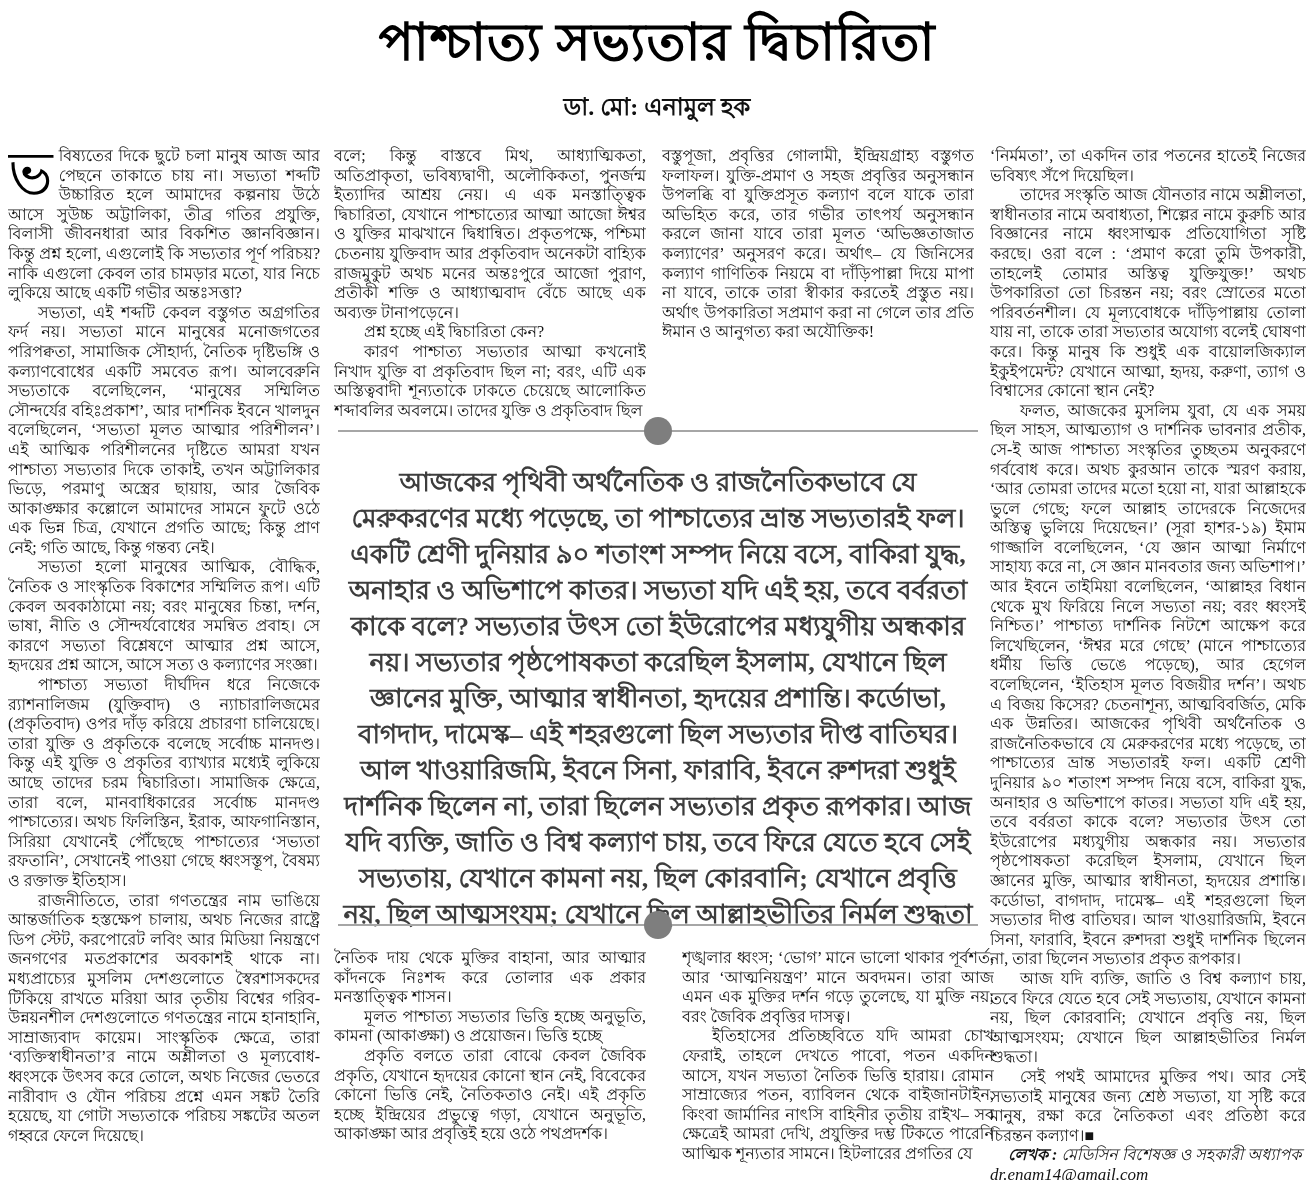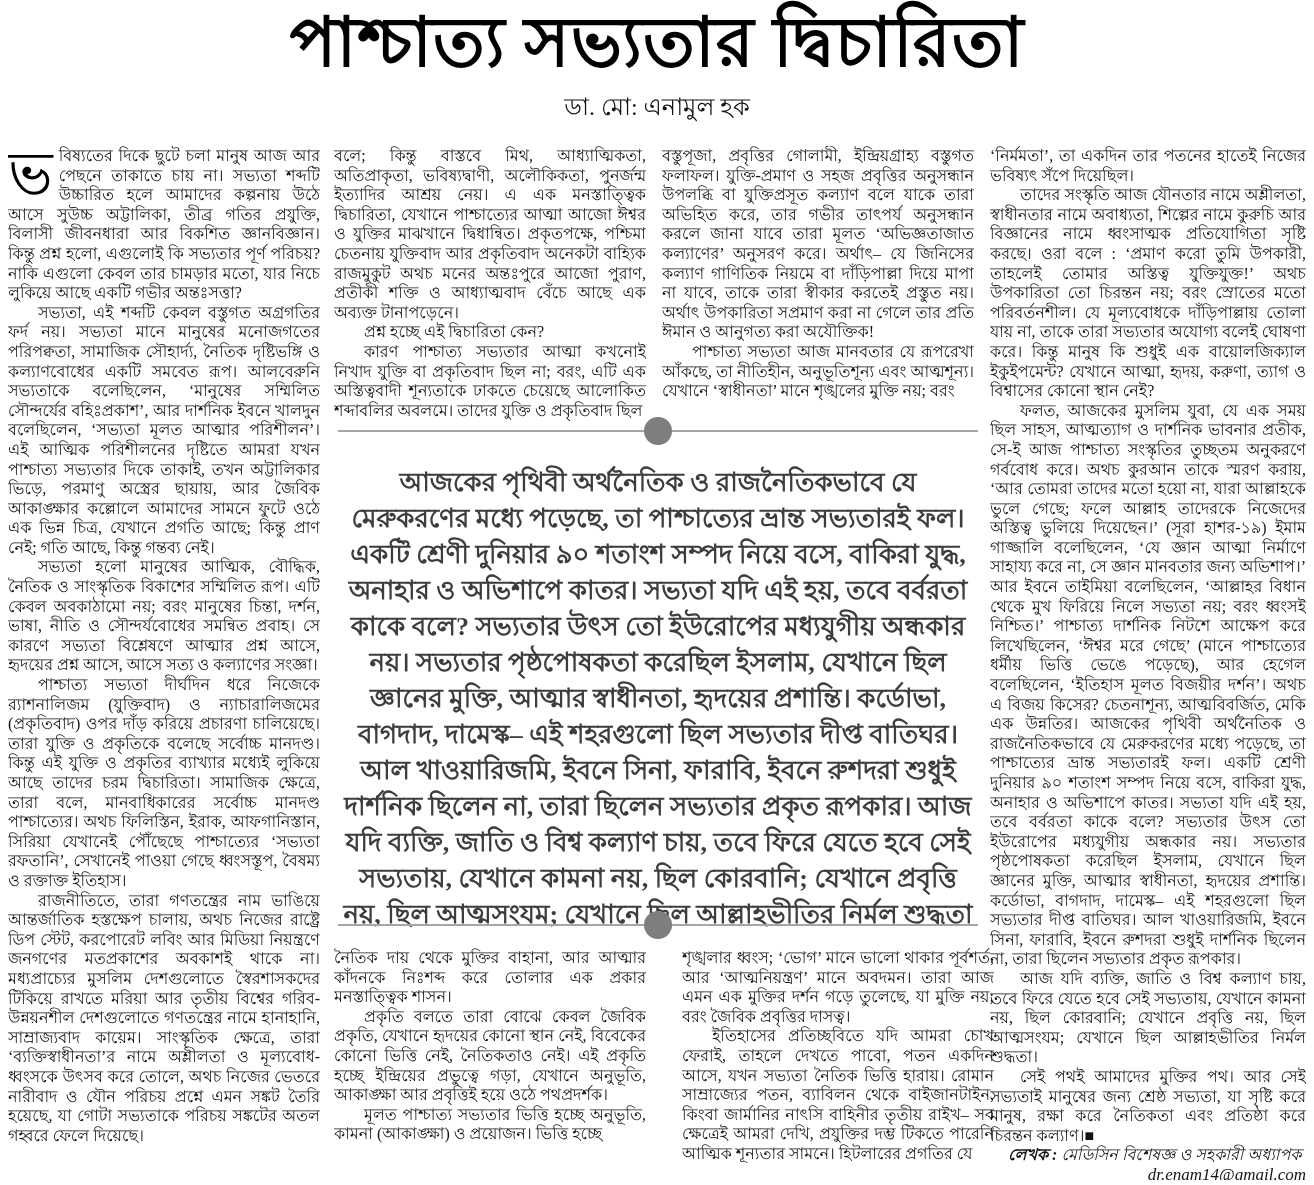--- a/index.html
+++ b/index.html
@@ -8,25 +8,25 @@
     width:1314px;height:1185px;
     background:#ffffff;
     color:#141414;
     font-family:"Liberation Serif", serif;
     overflow:hidden;
   }
   .masthead{
     position:absolute;left:0;top:6px;width:1314px;text-align:center;
   }
   .title{
-    font-size:69px;line-height:74px;font-weight:700;color:#000;
+    font-size:52px;line-height:74px;font-weight:700;color:#000;
     letter-spacing:1px;margin:0;
   }
   .byline{
-    margin-top:8px;font-size:24px;font-weight:400;color:#111;
+    margin-top:8px;font-size:24px;font-weight:700;color:#111;
   }
   .col{
     position:absolute;
     font-size:16px;line-height:19.6px;
     text-align:justify;
     overflow:hidden;
   }
   .col p{margin:0;text-indent:30px;}
   .col p.cont{text-indent:0;}
   .dropcap{
@@ -55,21 +55,21 @@
     font-size:26px;line-height:36px;font-weight:700;
     color:#3d3d3d;text-align:center;
   }
   .footer-author{
     margin-top:6px;
     font-style:italic;
     text-indent:18px !important;
   }
   .footer-author .lbl{font-weight:700;}
   .footer-email{
-    text-align:right;font-style:italic;text-indent:0 !important;
+    font-style:italic;text-indent:0 !important;
     font-size:17px;
   }
 </style>
 </head>
 <body>
 
 <div class="page">
 
   <div class="masthead">
     <h1 class="title">পাশ্চাত্য সভ্যতার দ্বিচারিতা</h1>
@@ -85,39 +85,38 @@
   </div>
 
   <div class="col" style="left:334px;top:146px;width:312px;height:276px;">
     <p class="cont">বলে; কিন্তু বাস্তবে মিথ, আধ্যাত্মিকতা, অতিপ্রাকৃতা, ভবিষ্যদ্বাণী, অলৌকিকতা, পুনর্জন্ম ইত্যাদির আশ্রয় নেয়। এ এক মনস্তাত্ত্বিক দ্বিচারিতা, যেখানে পাশ্চাত্যের আত্মা আজো ঈশ্বর ও যুক্তির মাঝখানে দ্বিধান্বিত। প্রকৃতপক্ষে, পশ্চিমা চেতনায় যুক্তিবাদ আর প্রকৃতিবাদ অনেকটা বাহ্যিক রাজমুকুট অথচ মনের অন্তঃপুরে আজো পুরাণ, প্রতীকী শক্তি ও আধ্যাত্মবাদ বেঁচে আছে এক অব্যক্ত টানাপড়েনে।</p>
     <p>প্রশ্ন হচ্ছে এই দ্বিচারিতা কেন?</p>
     <p>কারণ পাশ্চাত্য সভ্যতার আত্মা কখনোই নিখাদ যুক্তি বা প্রকৃতিবাদ ছিল না; বরং, এটি এক অস্তিত্ববাদী শূন্যতাকে ঢাকতে চেয়েছে আলোকিত শব্দাবলির অবলমে। তাদের যুক্তি ও প্রকৃতিবাদ ছিল</p>
   </div>
 
   <div class="col" style="left:662px;top:146px;width:312px;height:276px;">
     <p class="cont">বস্তুপূজা, প্রবৃত্তির গোলামী, ইন্দ্রিয়গ্রাহ্য বস্তুগত ফলাফল। যুক্তি-প্রমাণ ও সহজ প্রবৃত্তির অনুসন্ধান উপলব্ধি বা যুক্তিপ্রসূত কল্যাণ বলে যাকে তারা অভিহিত করে, তার গভীর তাৎপর্য অনুসন্ধান করলে জানা যাবে তারা মূলত ‘অভিজ্ঞতাজাত কল্যাণের’ অনুসরণ করে। অর্থাৎ– যে জিনিসের কল্যাণ গাণিতিক নিয়মে বা দাঁড়িপাল্লা দিয়ে মাপা না যাবে, তাকে তারা স্বীকার করতেই প্রস্তুত নয়। অর্থাৎ উপকারিতা সপ্রমাণ করা না গেলে তার প্রতি ঈমান ও আনুগত্য করা অযৌক্তিক!</p>
-    <p>পাশ্চাত্য সভ্যতা আজ মানবতার যে রূপরেখা আঁকছে, তা নীতিহীন, অনুভূতিশূন্য এবং আত্মশূন্য। যেখানে ‘স্বাধীনতা’ মানে শৃঙ্খলের মুক্তি নয়; বরং</p>
   </div>
 
   <div class="pullquote-box">
     <div class="pq-sep top">
       <div class="line"></div>
       <div class="dot"></div>
     </div>
     <div class="pq-text">আজকের পৃথিবী অর্থনৈতিক ও রাজনৈতিকভাবে যে মেরুকরণের মধ্যে পড়েছে, তা পাশ্চাত্যের ভ্রান্ত সভ্যতারই ফল। একটি শ্রেণী দুনিয়ার ৯০ শতাংশ সম্পদ নিয়ে বসে, বাকিরা যুদ্ধ, অনাহার ও অভিশাপে কাতর। সভ্যতা যদি এই হয়, তবে বর্বরতা কাকে বলে? সভ্যতার উৎস তো ইউরোপের মধ্যযুগীয় অন্ধকার নয়। সভ্যতার পৃষ্ঠপোষকতা করেছিল ইসলাম, যেখানে ছিল জ্ঞানের মুক্তি, আত্মার স্বাধীনতা, হৃদয়ের প্রশান্তি। কর্ডোভা, বাগদাদ, দামেস্ক– এই শহরগুলো ছিল সভ্যতার দীপ্ত বাতিঘর। আল খাওয়ারিজমি, ইবনে সিনা, ফারাবি, ইবনে রুশদরা শুধুই দার্শনিক ছিলেন না, তারা ছিলেন সভ্যতার প্রকৃত রূপকার। আজ যদি ব্যক্তি, জাতি ও বিশ্ব কল্যাণ চায়, তবে ফিরে যেতে হবে সেই সভ্যতায়, যেখানে কামনা নয়, ছিল কোরবানি; যেখানে প্রবৃত্তি নয়, ছিল আত্মসংযম; যেখানে ছিল আল্লাহভীতির নির্মল শুদ্ধতা</div>
     <div class="pq-sep bottom">
       <div class="line"></div>
       <div class="dot"></div>
     </div>
   </div>
 
   <div class="col" style="left:334px;top:948px;width:312px;height:232px;">
     <p class="cont">নৈতিক দায় থেকে মুক্তির বাহানা, আর আত্মার কাঁদনকে নিঃশব্দ করে তোলার এক প্রকার মনস্তাত্ত্বিক শাসন।</p>
+    <p>মূলত পাশ্চাত্য সভ্যতার ভিত্তি হচ্ছে অনুভূতি, কামনা (আকাঙ্ক্ষা) ও প্রয়োজন। ভিত্তি হচ্ছে</p>
     <p>প্রকৃতি বলতে তারা বোঝে কেবল জৈবিক প্রকৃতি, যেখানে হৃদয়ের কোনো স্থান নেই, বিবেকের কোনো ভিত্তি নেই, নৈতিকতাও নেই। এই প্রকৃতি হচ্ছে ইন্দ্রিয়ের প্রভুত্বে গড়া, যেখানে অনুভূতি, আকাঙ্ক্ষা আর প্রবৃত্তিই হয়ে ওঠে পথপ্রদর্শক।</p>
-    <p>মূলত পাশ্চাত্য সভ্যতার ভিত্তি হচ্ছে অনুভূতি, কামনা (আকাঙ্ক্ষা) ও প্রয়োজন। ভিত্তি হচ্ছে</p>
   </div>
 
   <div class="col" style="left:662px;top:948px;width:312px;height:232px;margin-left:20px;">
     <p class="cont">শৃঙ্খলার ধ্বংস; ‘ভোগ’ মানে ভালো থাকার পূর্বশর্ত, আর ‘আত্মনিয়ন্ত্রণ’ মানে অবদমন। তারা আজ এমন এক মুক্তির দর্শন গড়ে তুলেছে, যা মুক্তি নয়; বরং জৈবিক প্রবৃত্তির দাসত্ব।</p>
     <p>ইতিহাসের প্রতিচ্ছবিতে যদি আমরা চোখ ফেরাই, তাহলে দেখতে পাবো, পতন একদিন আসে, যখন সভ্যতা নৈতিক ভিত্তি হারায়। রোমান সাম্রাজ্যের পতন, ব্যাবিলন থেকে বাইজানটাইন, কিংবা জার্মানির নাৎসি বাহিনীর তৃতীয় রাইখ– সব ক্ষেত্রেই আমরা দেখি, প্রযুক্তির দম্ভ টিকতে পারেনি আত্মিক শূন্যতার সামনে। হিটলারের প্রগতির যে</p>
   </div>
 
   <div class="col" style="left:990px;top:146px;width:316px;height:1034px;">
     <p class="cont">‘নির্মমতা’, তা একদিন তার পতনের হাতেই নিজের ভবিষ্যৎ সঁপে দিয়েছিল।</p>
     <p>তাদের সংস্কৃতি আজ যৌনতার নামে অশ্লীলতা, স্বাধীনতার নামে অবাধ্যতা, শিল্পের নামে কুরুচি আর বিজ্ঞানের নামে ধ্বংসাত্মক প্রতিযোগিতা সৃষ্টি করছে। ওরা বলে : ‘প্রমাণ করো তুমি উপকারী, তাহলেই তোমার অস্তিত্ব যুক্তিযুক্ত!’ অথচ উপকারিতা তো চিরন্তন নয়; বরং স্রোতের মতো পরিবর্তনশীল। যে মূল্যবোধকে দাঁড়িপাল্লায় তোলা যায় না, তাকে তারা সভ্যতার অযোগ্য বলেই ঘোষণা করে। কিন্তু মানুষ কি শুধুই এক বায়োলজিক্যাল ইকুইপমেন্ট? যেখানে আত্মা, হৃদয়, করুণা, ত্যাগ ও বিশ্বাসের কোনো স্থান নেই?</p>

